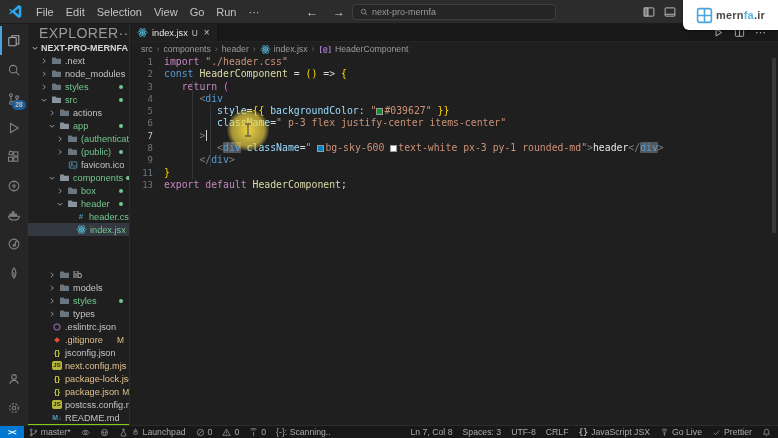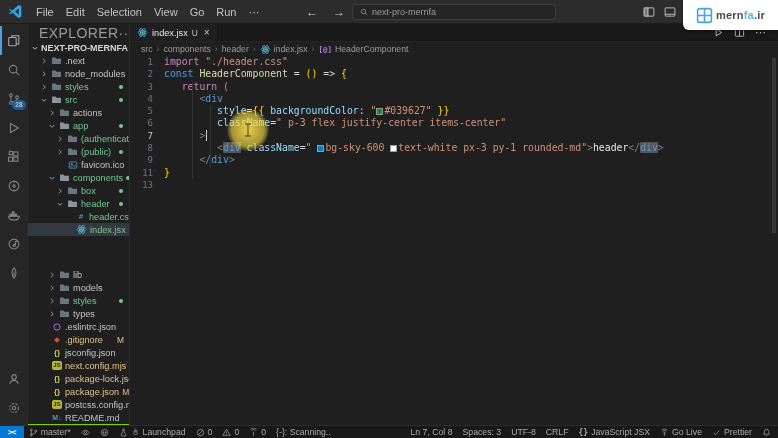--- a/index.html
+++ b/index.html
@@ -653,20 +653,21 @@
         <div class="line">
           <span class="ln">9</span>
           <span class="lc">      <span class="seg-p">&lt;/</span><span class="seg-blue">div</span><span class="seg-p">&gt;</span></span>
         </div>
         <div class="line">
           <span class="ln">11</span>
           <span class="lc"><span class="seg-gold">}</span></span>
         </div>
         <div class="line">
           <span class="ln">13</span>
+          <span class="lc"><span class="seg-kw">export</span><span class="seg-d"> </span><span class="seg-kw">default</span><span class="seg-d"> </span><span class="seg-fn">HeaderComponent</span><span class="seg-d">;</span></span>
         </div>
       </div>
     <div class="guide" style="left:62px;top:56.6px;height:98.4px"></div>
     <div class="guide" style="left:80px;top:81.2px;height:61.5px"></div>
     <div class="scroll-thumb"></div>
   </div>
 
   <div class="mouse-hl">
     <svg width="10" height="14" viewBox="0 0 10 14">
         <path d="M2 1h6M5 1v12M2 13h6" stroke="#6b6340" stroke-width="1.4" fill="none"></path>

